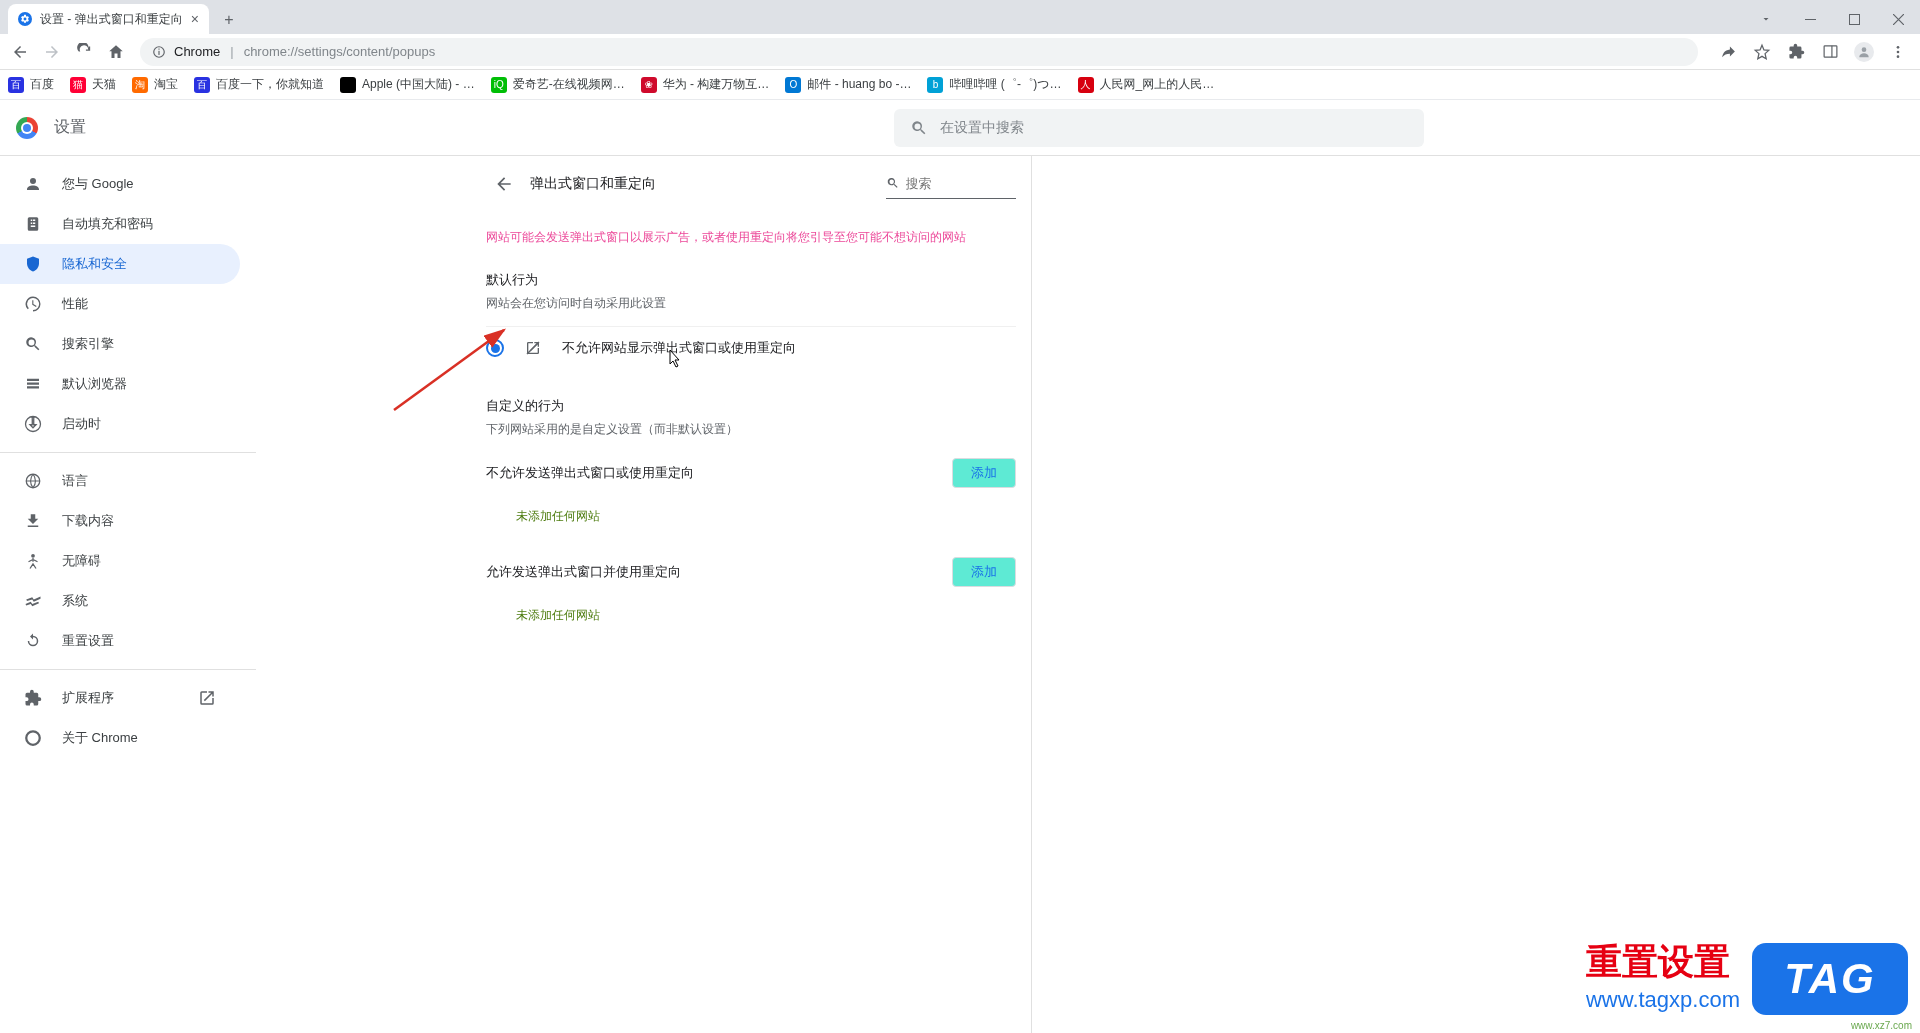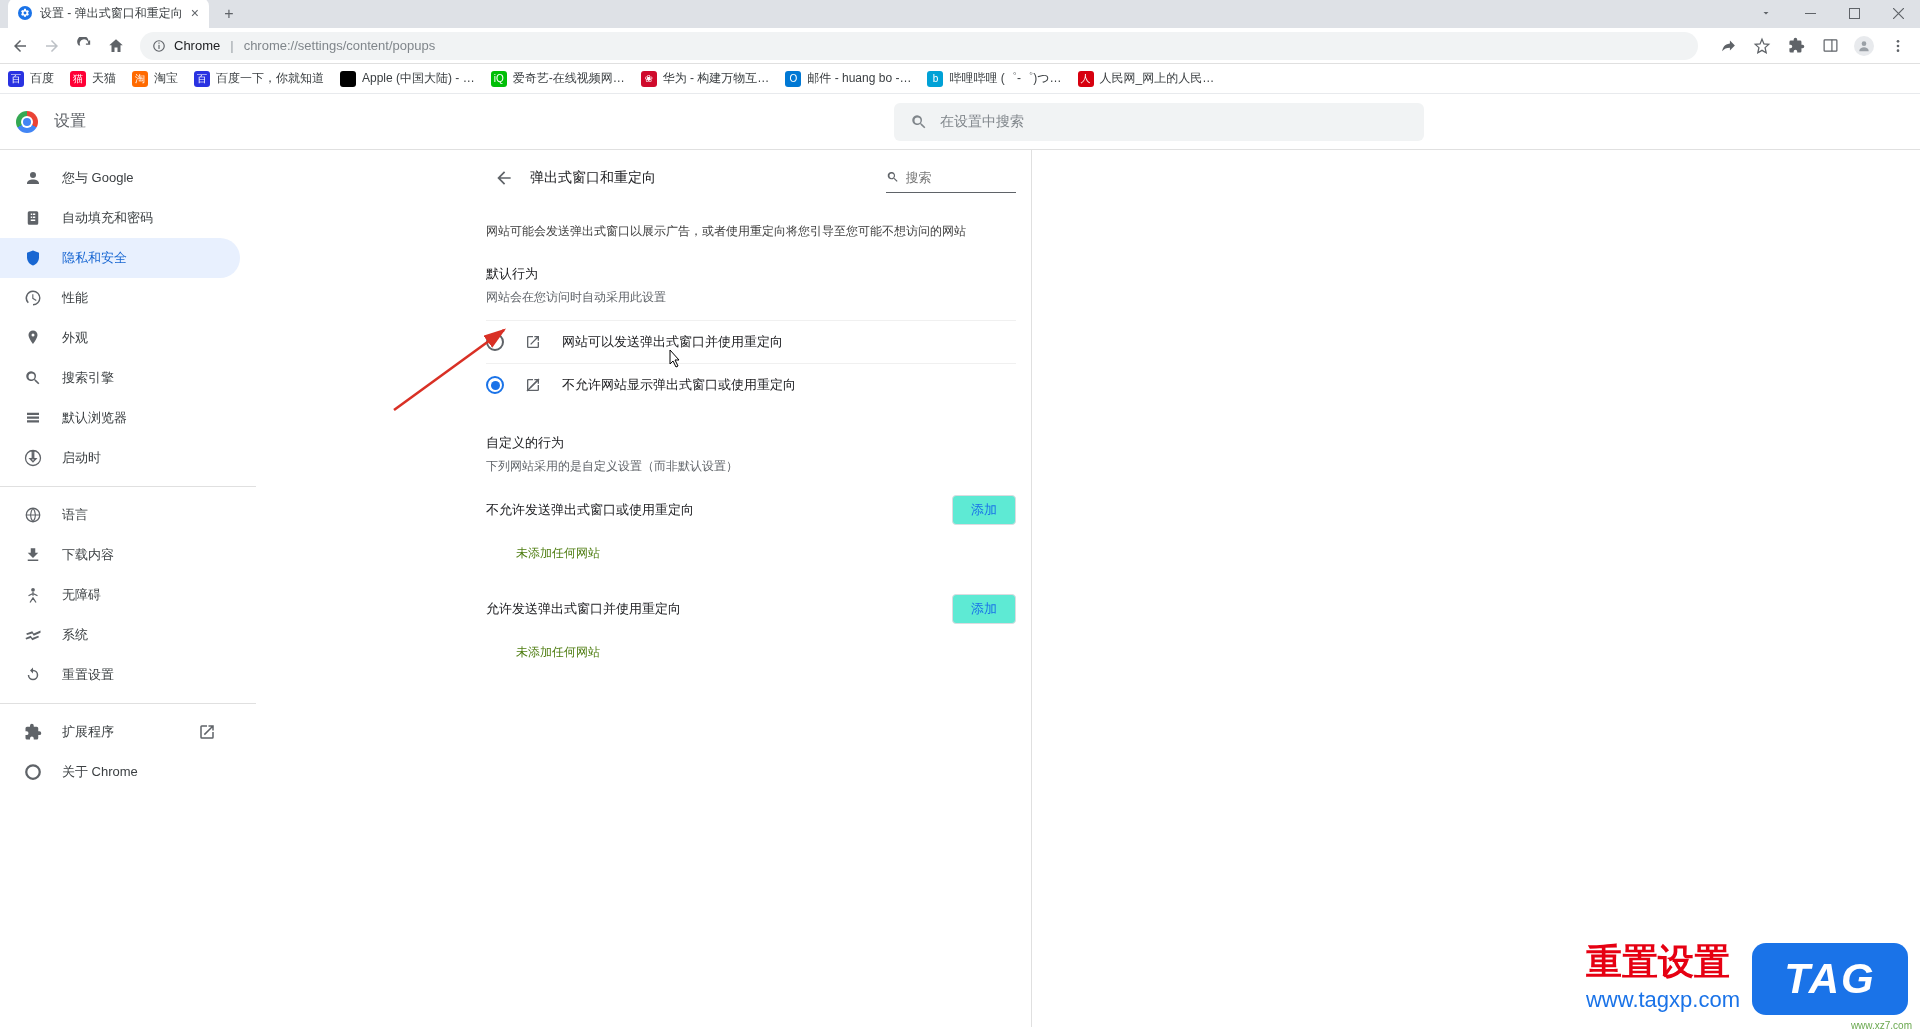--- a/index.html
+++ b/index.html
@@ -1,19 +1,19 @@
 <!DOCTYPE html>
 <html><head>
 <meta charset="utf-8">
 <style>
   * { margin: 0; padding: 0; box-sizing: border-box; font-family: "Segoe UI", "Microsoft YaHei", Arial, sans-serif; }
   body { background: #fff; color: #202124; font-size: 13px; overflow: hidden; width: 1920px; height: 1033px; position: relative; }
 
   
-  .titlebar { height: 28px; background: #dee1e6; display: flex; align-items: flex-end; }
+  .titlebar { height: 34px; background: #dee1e6; display: flex; align-items: flex-end; }
   .tab { background: #fff; height: 30px; margin-left: 8px; border-radius: 8px 8px 0 0; display: flex; align-items: center; padding: 0 10px; min-width: 180px; position: relative; }
   .tab .favicon { width: 14px; height: 14px; background: #1a73e8; border-radius: 50%; margin-right: 8px; display:flex; align-items:center; justify-content:center; }
   .tab .favicon svg { width: 10px; height: 10px; fill: #fff; }
   .tab .title { font-size: 12px; color: #3c4043; flex: 1; white-space: nowrap; overflow: hidden; text-overflow: ellipsis; }
   .tab .close { color: #5f6368; font-size: 14px; margin-left: 8px; }
   .newtab { width: 28px; height: 28px; display: flex; align-items: center; justify-content: center; color: #5f6368; font-size: 16px; margin-left: 6px; }
   .winctrls { margin-left: auto; display: flex; }
   .winctrls div { width: 44px; height: 30px; display: flex; align-items: center; justify-content: center; color: #5f6368; }
 
   
@@ -53,21 +53,21 @@
   .side-item .ext-icon { margin-left: auto; }
 
   .main { flex: 1; display: flex; justify-content: flex-start; padding-left: 230px; }
   .panel { width: 530px; position: relative; }
   .panel-header { height: 56px; display: flex; align-items: center; border-bottom: 1px solid transparent; }
   .back-btn { width: 36px; height: 36px; display: flex; align-items: center; justify-content: center; color: #5f6368; border-radius: 50%; margin-right: 8px; }
   .panel-title { font-size: 14px; color: #202124; }
   .panel-search { margin-left: auto; display: flex; align-items: center; border-bottom: 1px solid #5f6368; width: 130px; height: 30px; color: #5f6368; gap: 6px; font-size: 13px; justify-content: flex-end; }
   .panel-search input { border:none; outline:none; font-size:13px; width:100%; background:transparent; }
 
-  .desc { color: #404040; font-size: 12px; margin: 16px 0 24px; line-height: 1.6; }
+  .desc { color: #ec4899; font-size: 12px; margin: 16px 0 24px; line-height: 1.6; }
   .section-title { font-size: 13px; color: #202124; margin-bottom: 6px; }
   .section-sub { font-size: 12px; color: #5f6368; margin-bottom: 14px; }
 
   .radio-row { display: flex; align-items: center; padding: 12px 0; gap: 20px; border-top: 1px solid #f0f0f0; }
   .radio-row:first-of-type { border-top: none; }
   .radio { width: 18px; height: 18px; border: 2px solid #5f6368; border-radius: 50%; display: flex; align-items: center; justify-content: center; flex-shrink: 0; }
   .radio.selected { border-color: #1a73e8; }
   .radio.selected::after { content:""; width: 9px; height: 9px; background: #1a73e8; border-radius: 50%; }
   .radio-icon { width: 18px; height: 18px; display:flex; align-items:center; justify-content:center; }
   .radio-icon svg { width: 16px; height: 16px; fill: #5f6368; }
@@ -276,26 +276,20 @@
         <svg viewBox="0 0 24 24">
           <path d="M12 2L4 5v6c0 5 3.4 9.7 8 11 4.6-1.3 8-6 8-11V5l-8-3z"></path>
         </svg>
         <span>隐私和安全</span>
       </div>
       <div class="side-item">
         <svg viewBox="0 0 24 24">
           <path d="M12 2a10 10 0 00-7 17l1.4-1.4A8 8 0 1112 20v2a10 10 0 000-20zm-1 5v6l5 3 .8-1.3-4.3-2.6V7H11z"></path>
         </svg>
         <span>性能</span>
-      </div>
-      <div class="side-item">
-        <svg viewBox="0 0 24 24">
-          <path d="M12 2a6 6 0 00-6 6c0 4 6 12 6 12s6-8 6-12a6 6 0 00-6-6zm0 8a2 2 0 110-4 2 2 0 010 4z"></path>
-        </svg>
-        <span>外观</span>
       </div>
       <div class="side-item">
         <svg viewBox="0 0 24 24">
           <path d="M15.5 14h-.79l-.28-.27a6.5 6.5 0 10-.7.7l.27.28v.79l5 4.99L20.49 19zM10 14a4 4 0 110-8 4 4 0 010 8z"></path>
         </svg>
         <span>搜索引擎</span>
       </div>
       <div class="side-item">
         <svg viewBox="0 0 24 24">
           <path d="M4 5h16v3H4zm0 5h16v3H4zm0 5h16v3H4z"></path>
@@ -376,29 +370,20 @@
             </svg>
           <input placeholder="搜索" style="">
         </div>
       </div>
 
       <div class="desc">网站可能会发送弹出式窗口以展示广告，或者使用重定向将您引导至您可能不想访问的网站</div>
 
       <div class="section-title">默认行为</div>
       <div class="section-sub">网站会在您访问时自动采用此设置</div>
 
-      <div class="radio-row">
-        <div class="radio"></div>
-        <div class="radio-icon">
-            <svg viewBox="0 0 24 24">
-              <path d="M19 19H5V5h7V3H5a2 2 0 00-2 2v14a2 2 0 002 2h14a2 2 0 002-2v-7h-2v7zM14 3v2h3.59l-9.83 9.83 1.41 1.41L19 6.41V10h2V3h-7z"></path>
-            </svg>
-          </div>
-        <div class="radio-label">网站可以发送弹出式窗口并使用重定向</div>
-      </div>
 
       <div class="radio-row">
         <div class="radio selected"></div>
         <div class="radio-icon">
             <svg viewBox="0 0 24 24">
               <path d="M19 19H5V5h7V3H5a2 2 0 00-2 2v14a2 2 0 002 2h14a2 2 0 002-2v-7h-2v7zM14 3v2h3.59l-9.83 9.83 1.41 1.41L19 6.41V10h2V3h-7z"></path>
               <line x1="3" y1="21" x2="21" y2="3" stroke="#5f6368" stroke-width="2"></line>
             </svg>
           </div>
         <div class="radio-label">不允许网站显示弹出式窗口或使用重定向</div>

